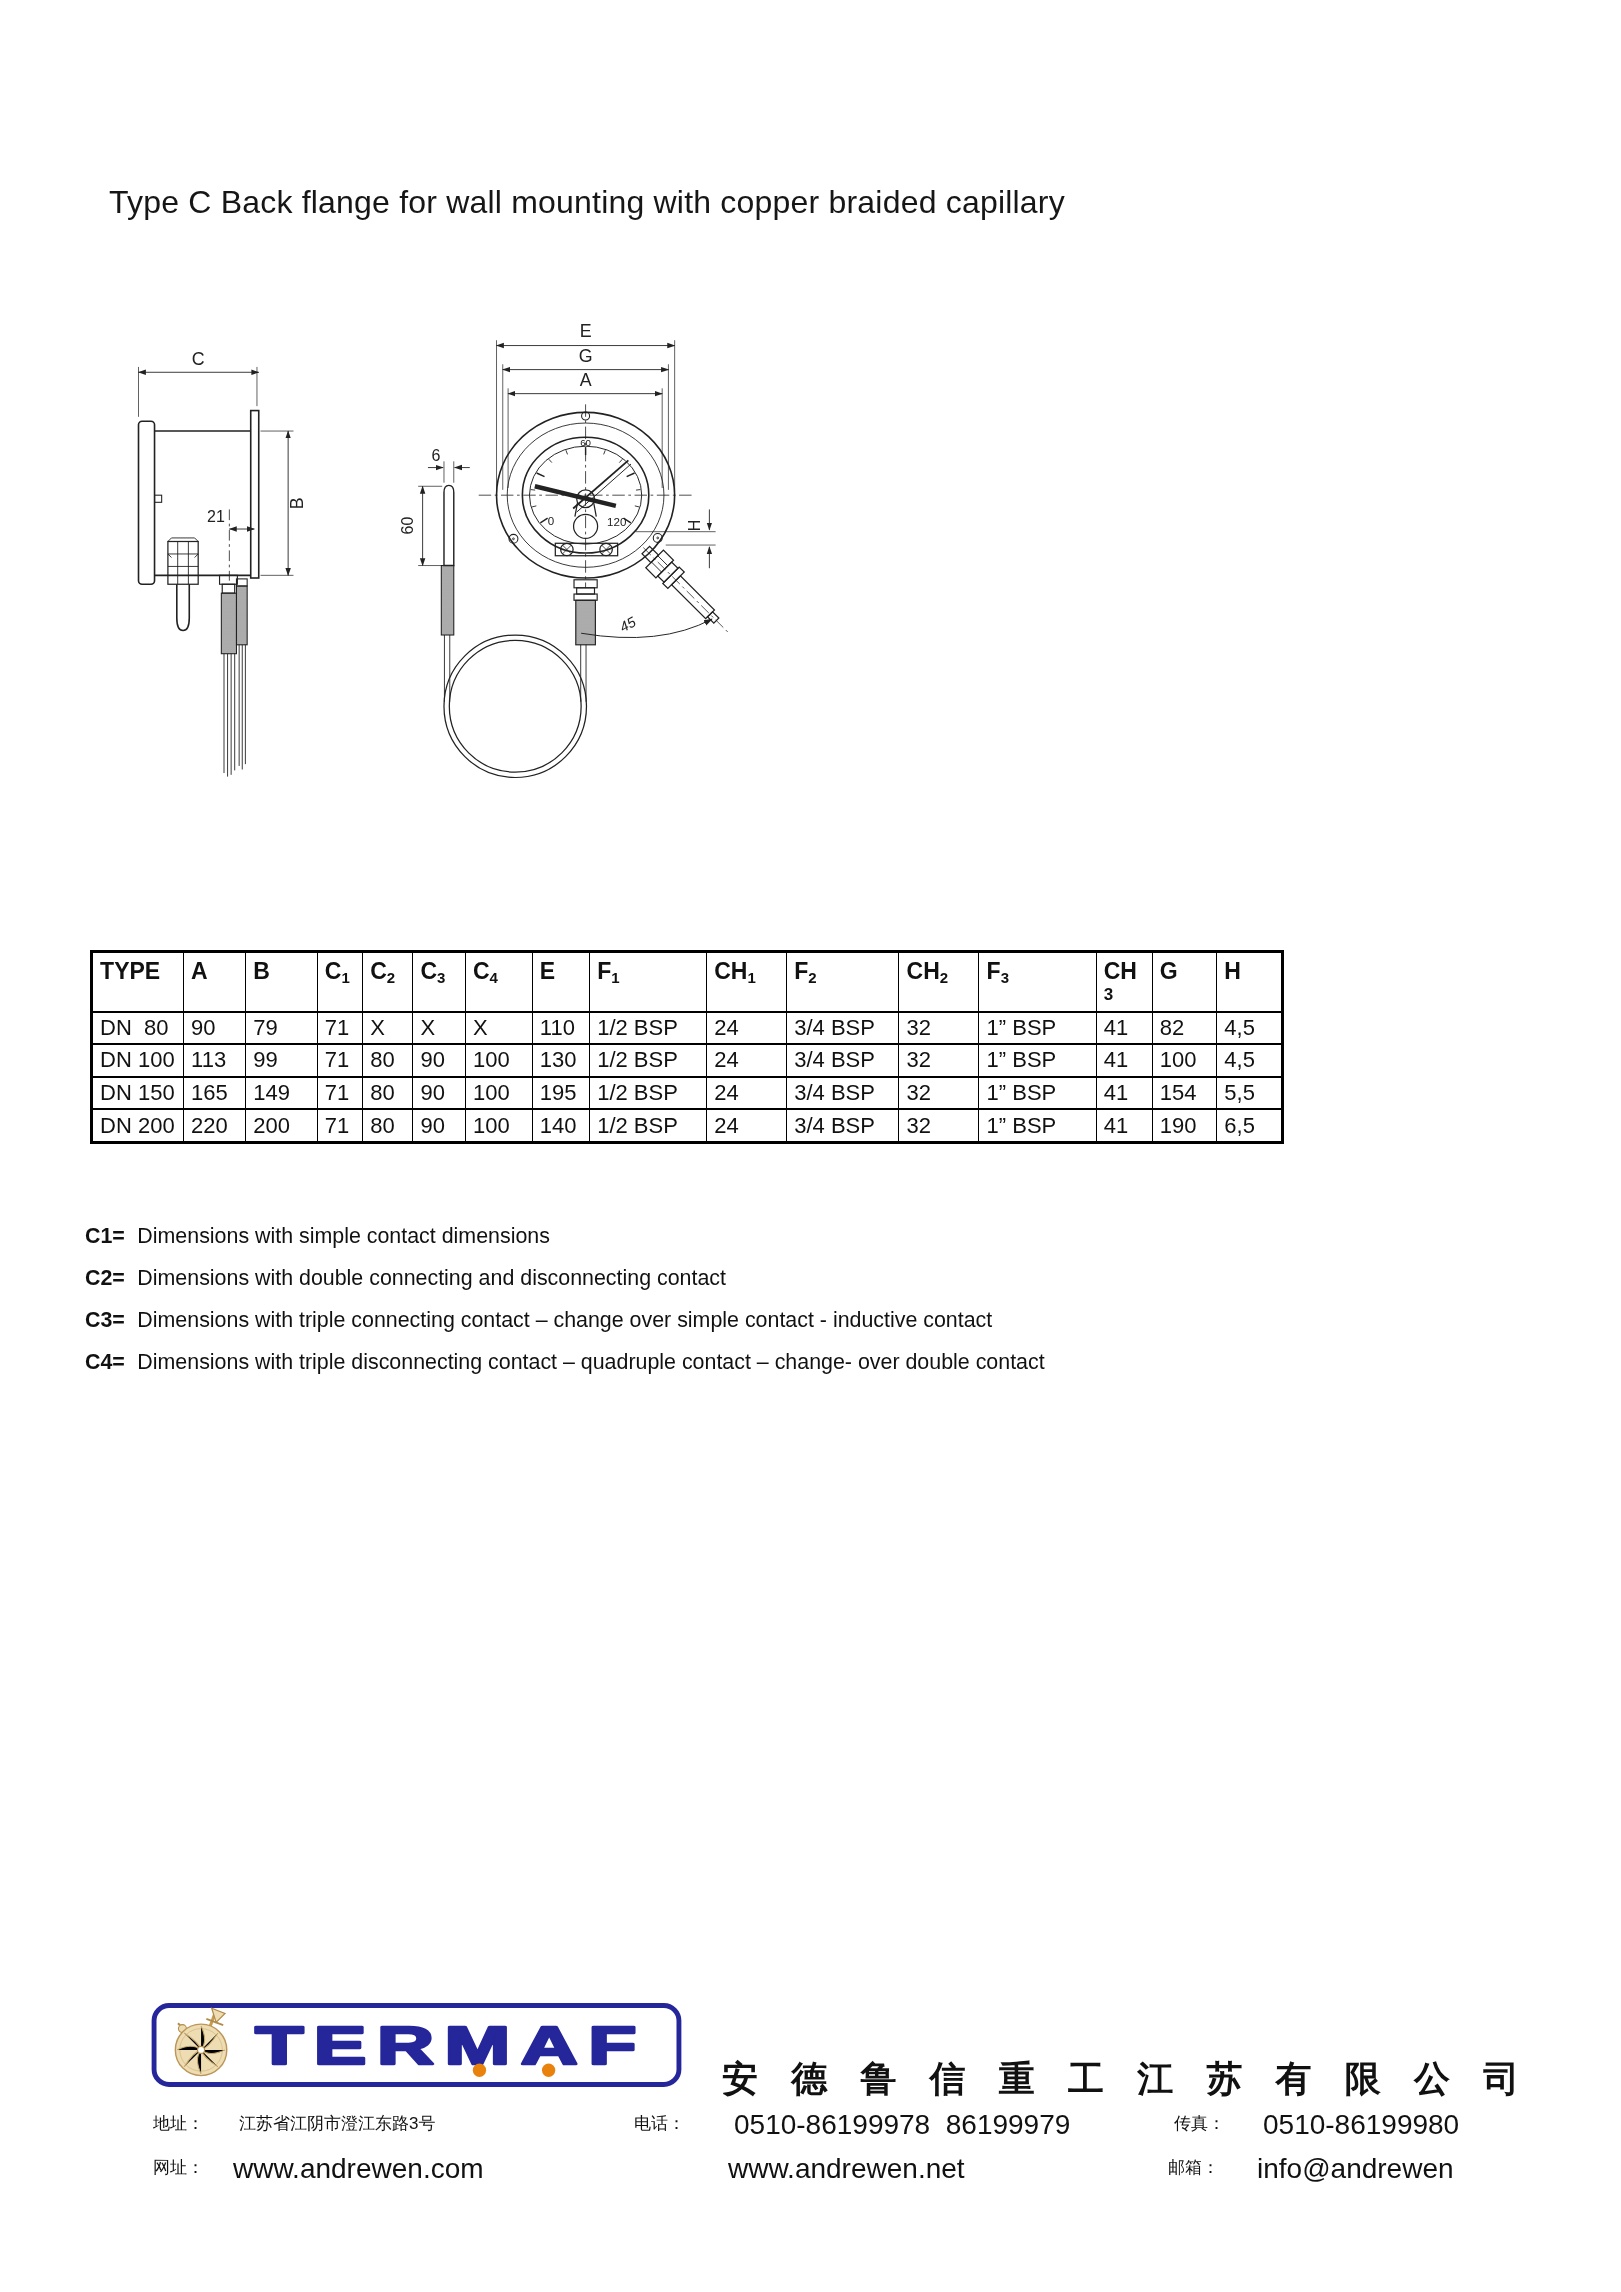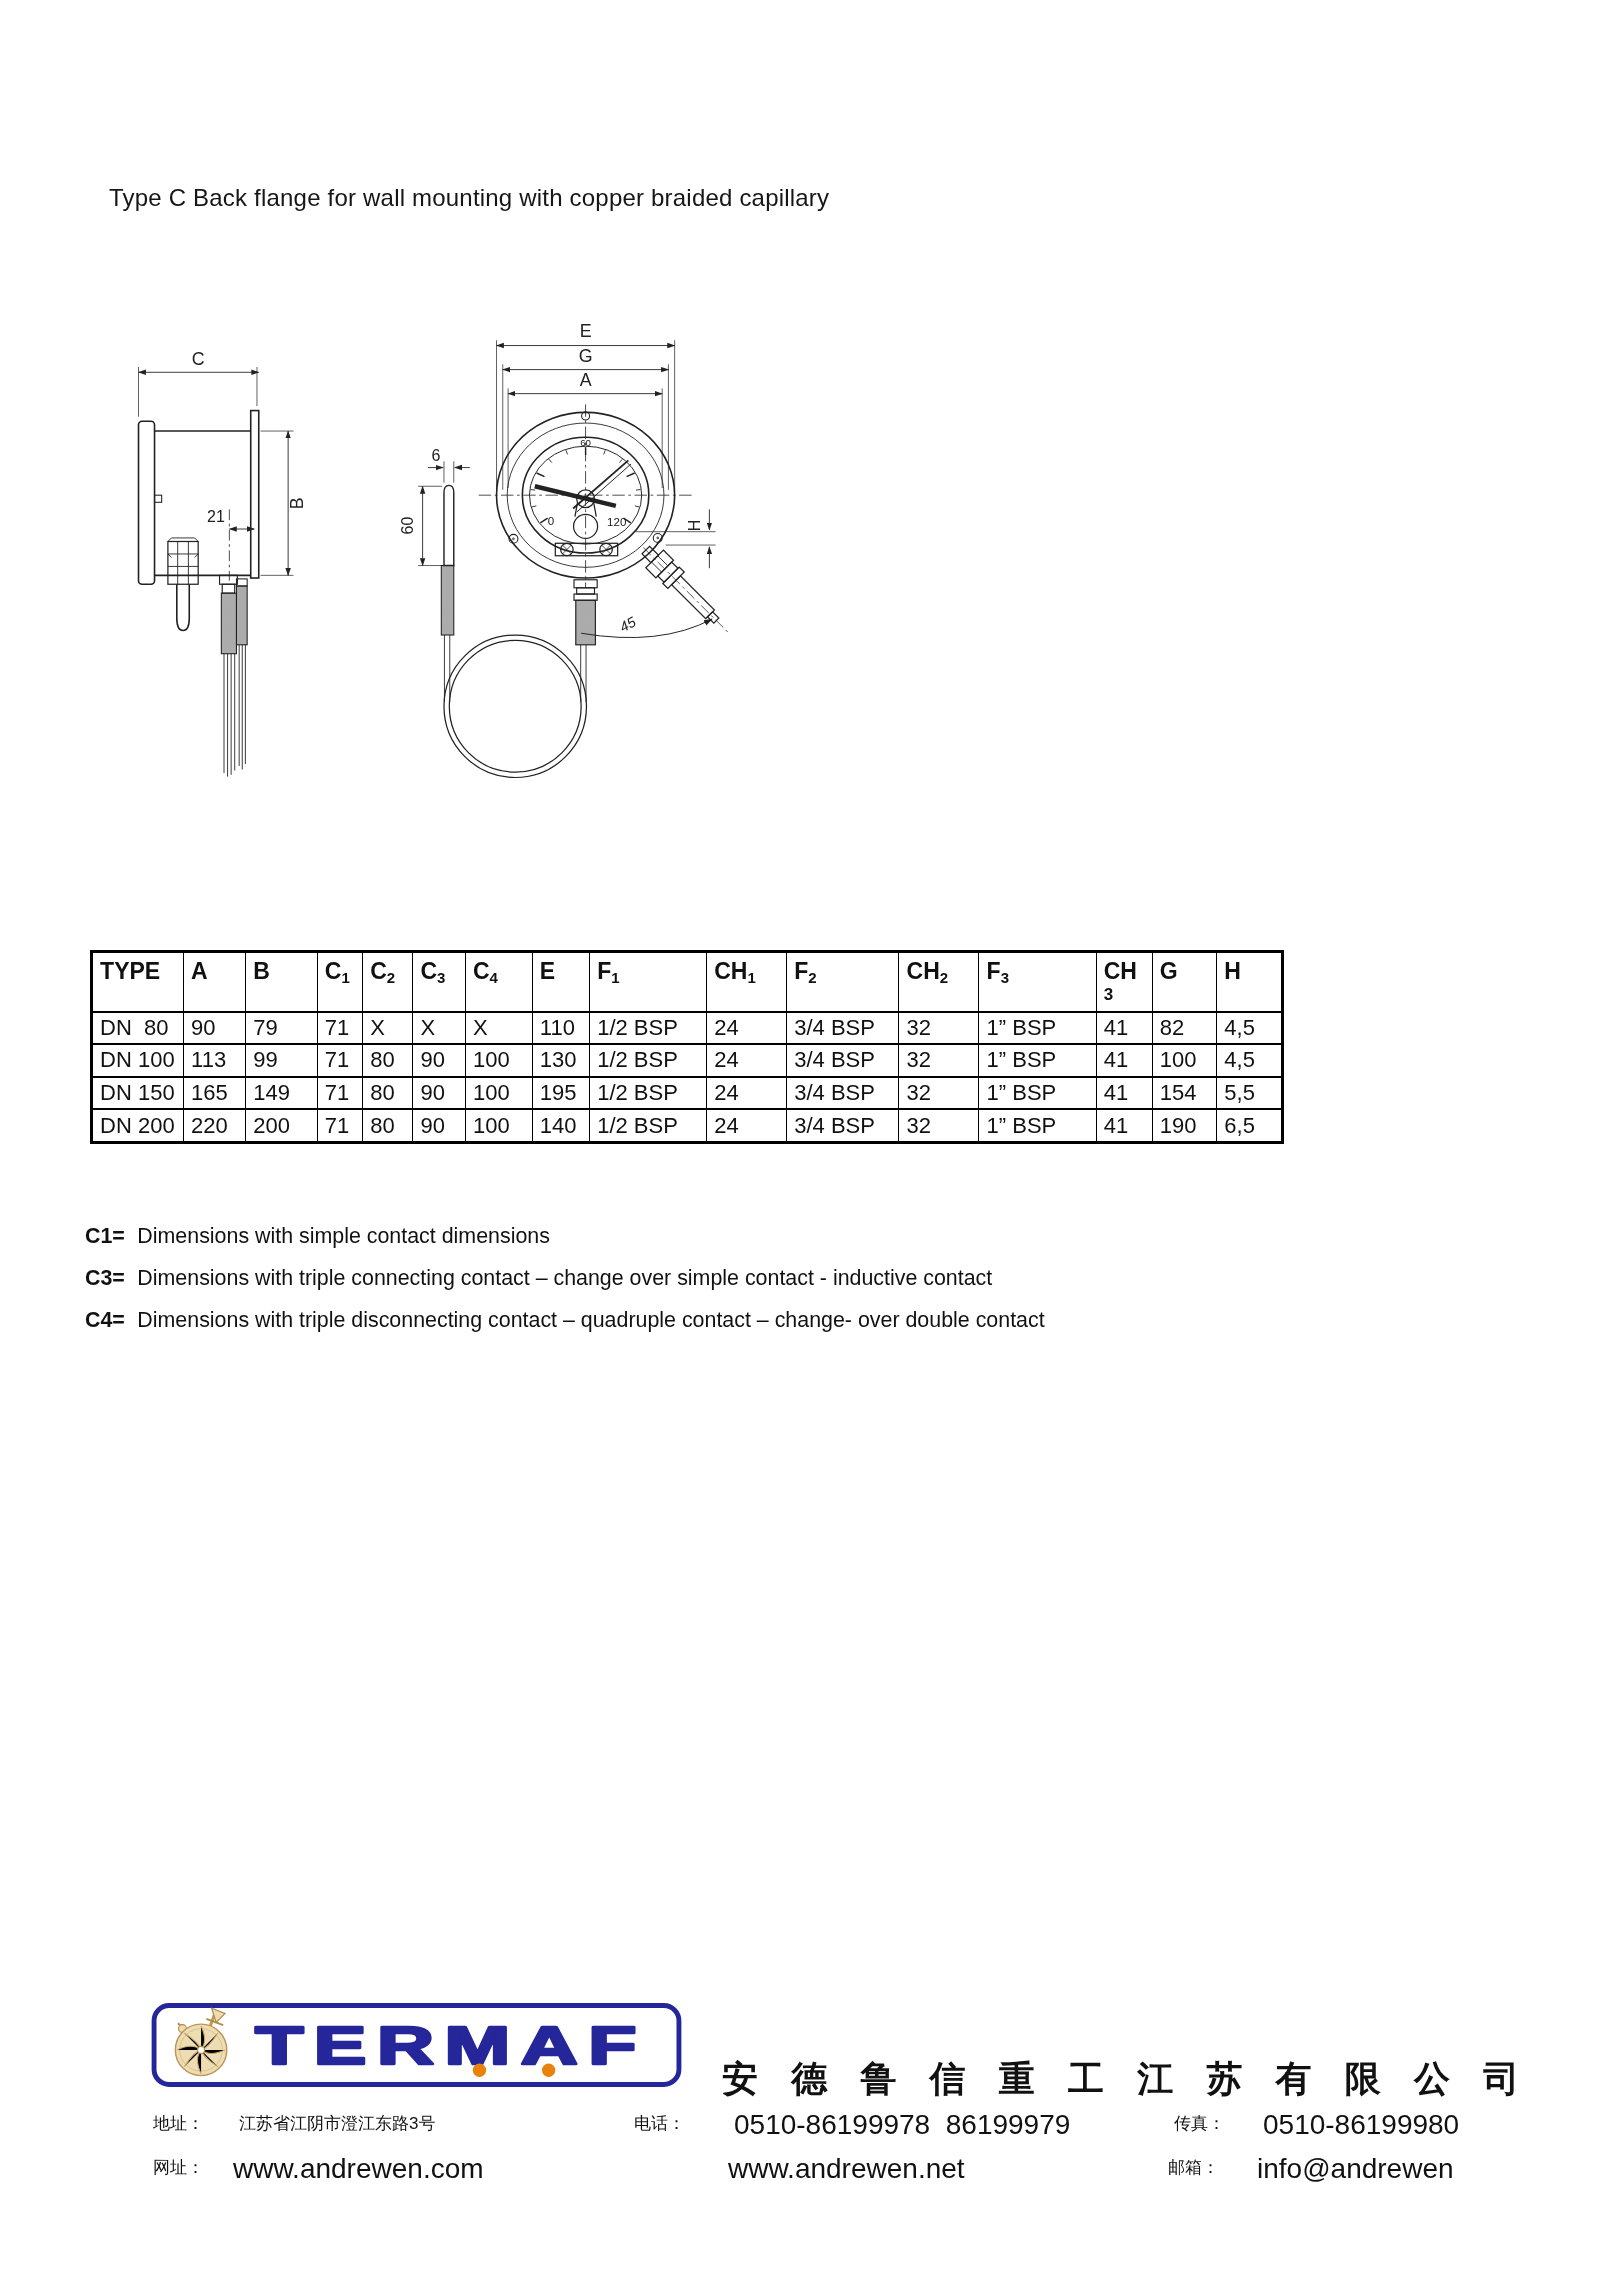--- a/index.html
+++ b/index.html
@@ -1,21 +1,21 @@
 <!DOCTYPE html>
 <html style="font-size:14.3px"><head>
 <meta charset="utf-8">
 <style>
   html,body{margin:0;padding:0;}
   body{
     width:1622px;height:2293px;position:relative;background:#ffffff;
     font-family:"Liberation Sans", sans-serif;color:#111;overflow:hidden;
   }
   
-  .doc-title{position:absolute;left:109px;top:184px;font-size:24px;letter-spacing:0.2px;color:#161616;}
+  .doc-title{position:absolute;left:109px;top:184px;font-size:32px;letter-spacing:0.2px;color:#161616;}
   
   .drawing{position:absolute;left:85px;top:285px;width:677px;height:521px;}
   .drawing text{font-family:"Liberation Sans", sans-serif;fill:#222;}
   
   .dim-table{position:absolute;left:90px;top:950px;width:1194px;border-collapse:collapse;table-layout:fixed;}
   .dim-table th,.dim-table td{border:1.8px solid #000;text-align:left;white-space:pre;overflow:hidden;}
   .dim-table{border:3.6px solid #000;}
   .dim-table th{font-size:23px;font-weight:bold;vertical-align:top;padding:4.5px 5.3px 0 7.1px;height:53px;border-bottom-width:2.7px;}
   .dim-table td{font-size:22px;font-weight:normal;padding:1.8px 3.6px 1.8px 7.1px;height:27px;border-top-width:2.7px;}
   .dim-table th .sub{font-size:15px;vertical-align:-3.6px;}
@@ -313,20 +313,24 @@
       </tr>
     </tbody>
 </table>
 
 <div class="notes" id="notes">
     <div class="note-line">
       <span class="note-label">C1=</span>
       <span>Dimensions with simple contact dimensions</span>
     </div>
     <div class="note-line">
+      <span class="note-label">C2=</span>
+      <span>Dimensions with double connecting and disconnecting contact</span>
+    </div>
+    <div class="note-line">
       <span class="note-label">C3=</span>
       <span>Dimensions with triple connecting contact – change over simple contact  - inductive contact</span>
     </div>
     <div class="note-line">
       <span class="note-label">C4=</span>
       <span>Dimensions with triple disconnecting contact – quadruple contact – change- over double contact</span>
     </div>
   </div>
 
 <svg class="logo" viewBox="0 0 600 97" xmlns="http://www.w3.org/2000/svg">

